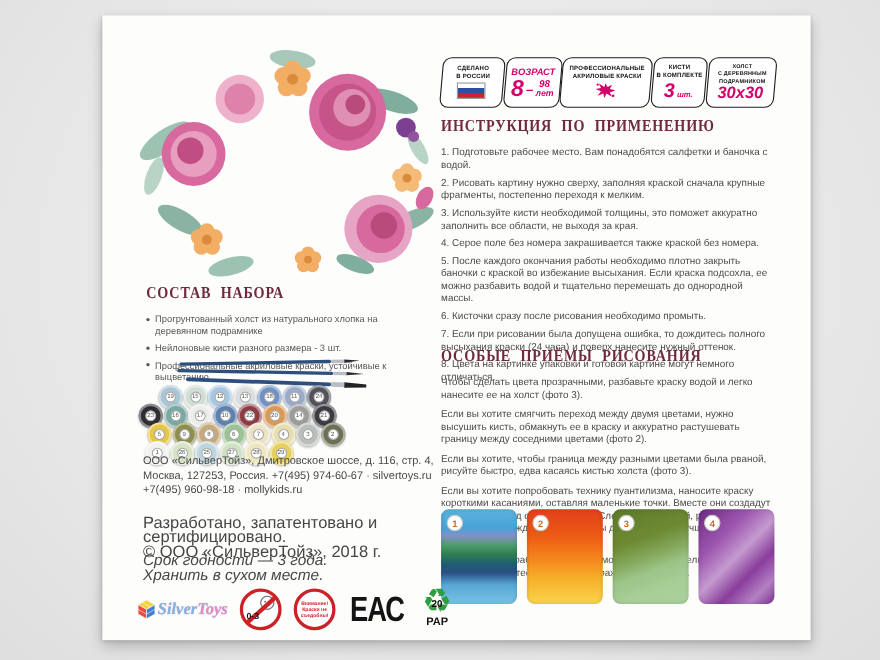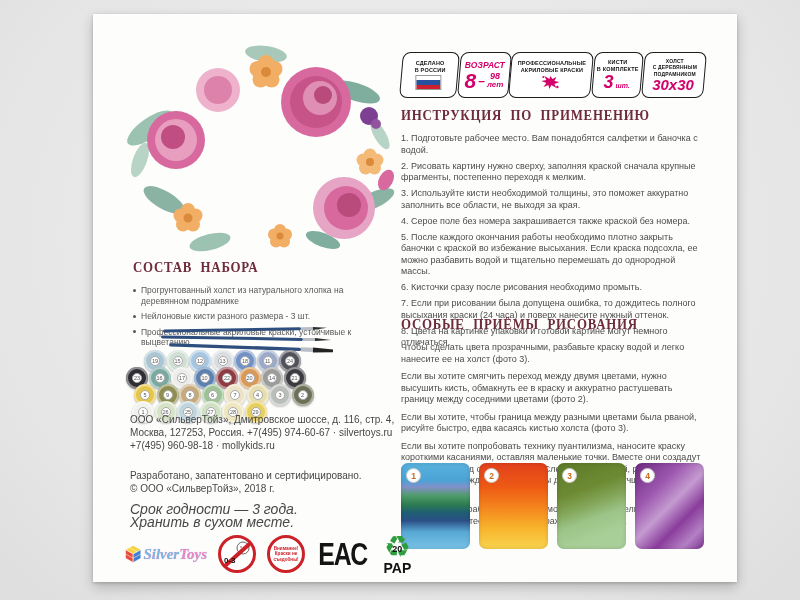--- a/index.html
+++ b/index.html
@@ -74,40 +74,40 @@
   .pots { position:absolute; left:33px; top:336px; width:220px; height:80px; }
   .pot { position:absolute; width:22px; height:22px; border-radius:50%; box-shadow:inset 0 0 0 2px rgba(255,255,255,.45), 0 1px 2px rgba(0,0,0,.25);
          display:flex; align-items:center; justify-content:center; }
   .pot-n { width:10px; height:10px; border-radius:50%; background:#fff; border:0.5px solid #aaa;
            font-size:5.5px; color:#555; display:flex; align-items:center; justify-content:center; }
 
   .maker { position:absolute; left:37px; top:399px; width:270px; }
   .maker .h { font-size:10px; font-weight:bold; color:#3a3a3a; margin-bottom:2px; }
   .maker .l { font-size:10px; color:#474747; line-height:13px; }
   .devel { position:absolute; left:37px; top:455px; width:270px; }
-  .devel .l { font-size:10px; color:#474747; line-height:13px; }
+  .devel .l { font-size:15px; color:#474747; line-height:13px; }
   .shelf { position:absolute; left:37px; top:489px; width:270px; }
   .shelf .l { font-size:14px; color:#474747; line-height:13px;font-style:italic; }
 
   
   .marks { position:absolute; left:30px; top:514px; width:280px; height:52px; display:flex; align-items:center; gap:11px; }
   .stoys { display:flex; flex-direction:row; align-items:center; width:84px; }
   .stoys-text { font-family:"Liberation Serif", serif; font-style:italic; font-weight:bold; font-size:15px; line-height:1; margin-top:1px; }
   .st-silver { color:#7db6e0; text-shadow:0 0 1px #ef86c0; }
   .st-toys { color:#ef86c0; text-shadow:0 0 1px #7db6e0; }
   .ban { width:38px; height:38px; border:3px solid #cc2127; border-radius:50%; position:relative; background:#fff; flex:0 0 auto; }
   .ban .slash { position:absolute; left:-2px; top:15px; width:36px; height:3.5px; background:#cc2127; transform:rotate(-42deg); }
   .ban .age-t { position:absolute; left:3px; bottom:5px; font-size:8px; font-weight:bold; color:#111; }
   .warn-txt { position:absolute; inset:0; display:flex; flex-direction:column; align-items:center; justify-content:center; }
   .warn-txt span { font-size:4.6px; font-weight:bold; color:#cc2127; line-height:5.4px; }
   .eac { font-size:27px; font-weight:900; color:#141414; letter-spacing:-1px; transform:scale(.92,1.18); font-family:"Liberation Sans",sans-serif; }
   .pap { position:relative; width:34px; height:44px; display:flex; flex-direction:column; align-items:center; flex:0 0 auto; }
   .pap .tri { color:#2e9e3e; font-size:30px; line-height:30px; }
   .pap .n20 { position:absolute; top:12px; left:0; width:34px; text-align:center; font-size:9px; font-weight:bold; color:#111; }
-  .pap .pap-l { font-size:14px; font-weight:bold; color:#111; margin-top:-2px; }
+  .pap .pap-l { font-size:10px; font-weight:bold; color:#111; margin-top:-2px; }
 </style>
 </head>
 <body>
 
 <div class="stage">
   <div class="card">
 
     <div class="wreath">
       <svg viewBox="0 0 280 215" width="280" height="215">
         <g>

